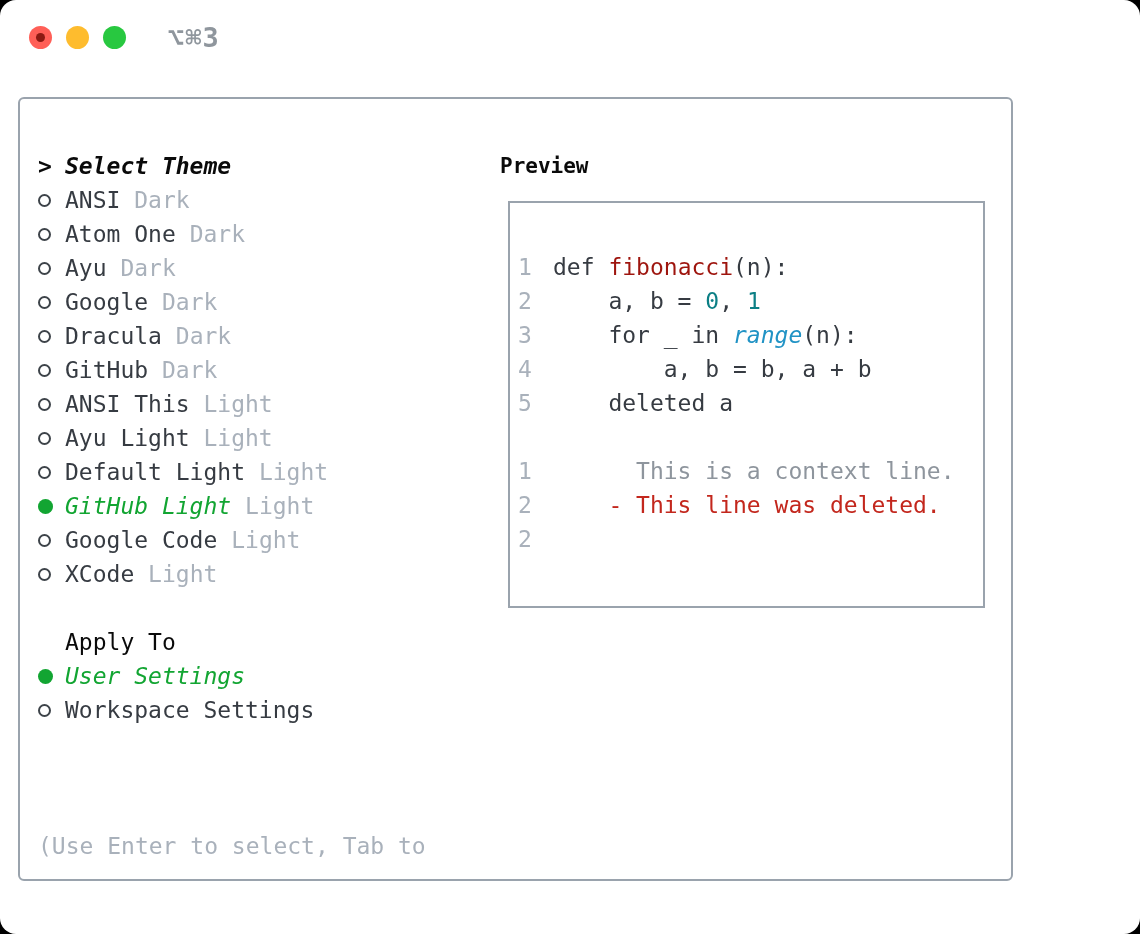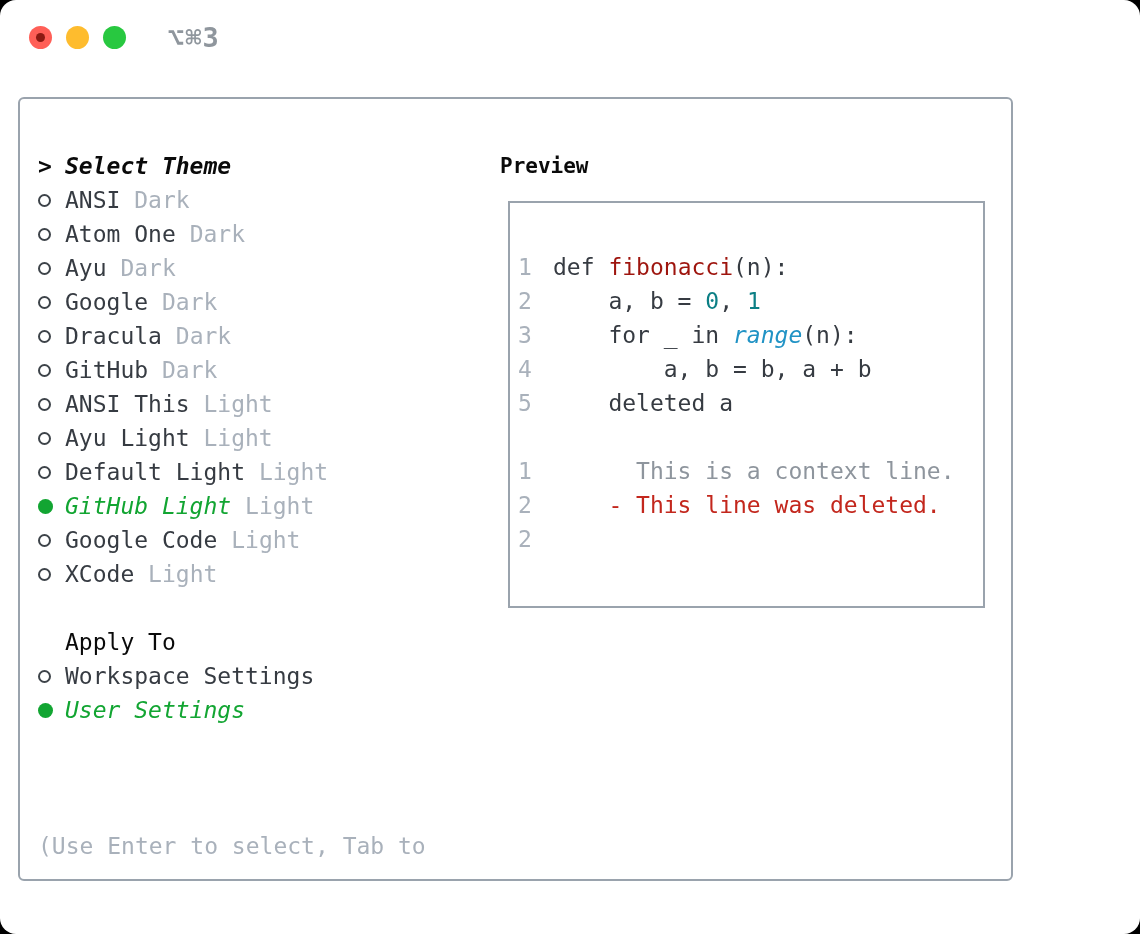--- a/index.html
+++ b/index.html
@@ -129,28 +129,28 @@
         <span class="marker"><span class="circle"></span></span>
         <span class="t-name">XCode</span><span> </span><span class="suffix">Light</span>
       </div>
     </div>
 
     <div class="apply-col">
       <div class="row">
         <span class="marker"></span>
         <span class="sect">Apply To</span>
       </div>
-      <div class="row">
-        <span class="marker"><span class="circle"></span></span>
-        <span class="t-name">Workspace Settings</span>
-      </div>
       <div class="row sel-row">
         <span class="marker"><span class="circle filled"></span></span>
         <span class="t-name">User Settings</span>
       </div>
+      <div class="row">
+        <span class="marker"><span class="circle"></span></span>
+        <span class="t-name">Workspace Settings</span>
+      </div>
     </div>
 
     <div class="hint">
       <div>(Use Enter to select, Tab to</div>
       <div>change focus)</div>
     </div>
 
     <div class="preview-title">Preview</div>
 
     <div class="preview-box">

